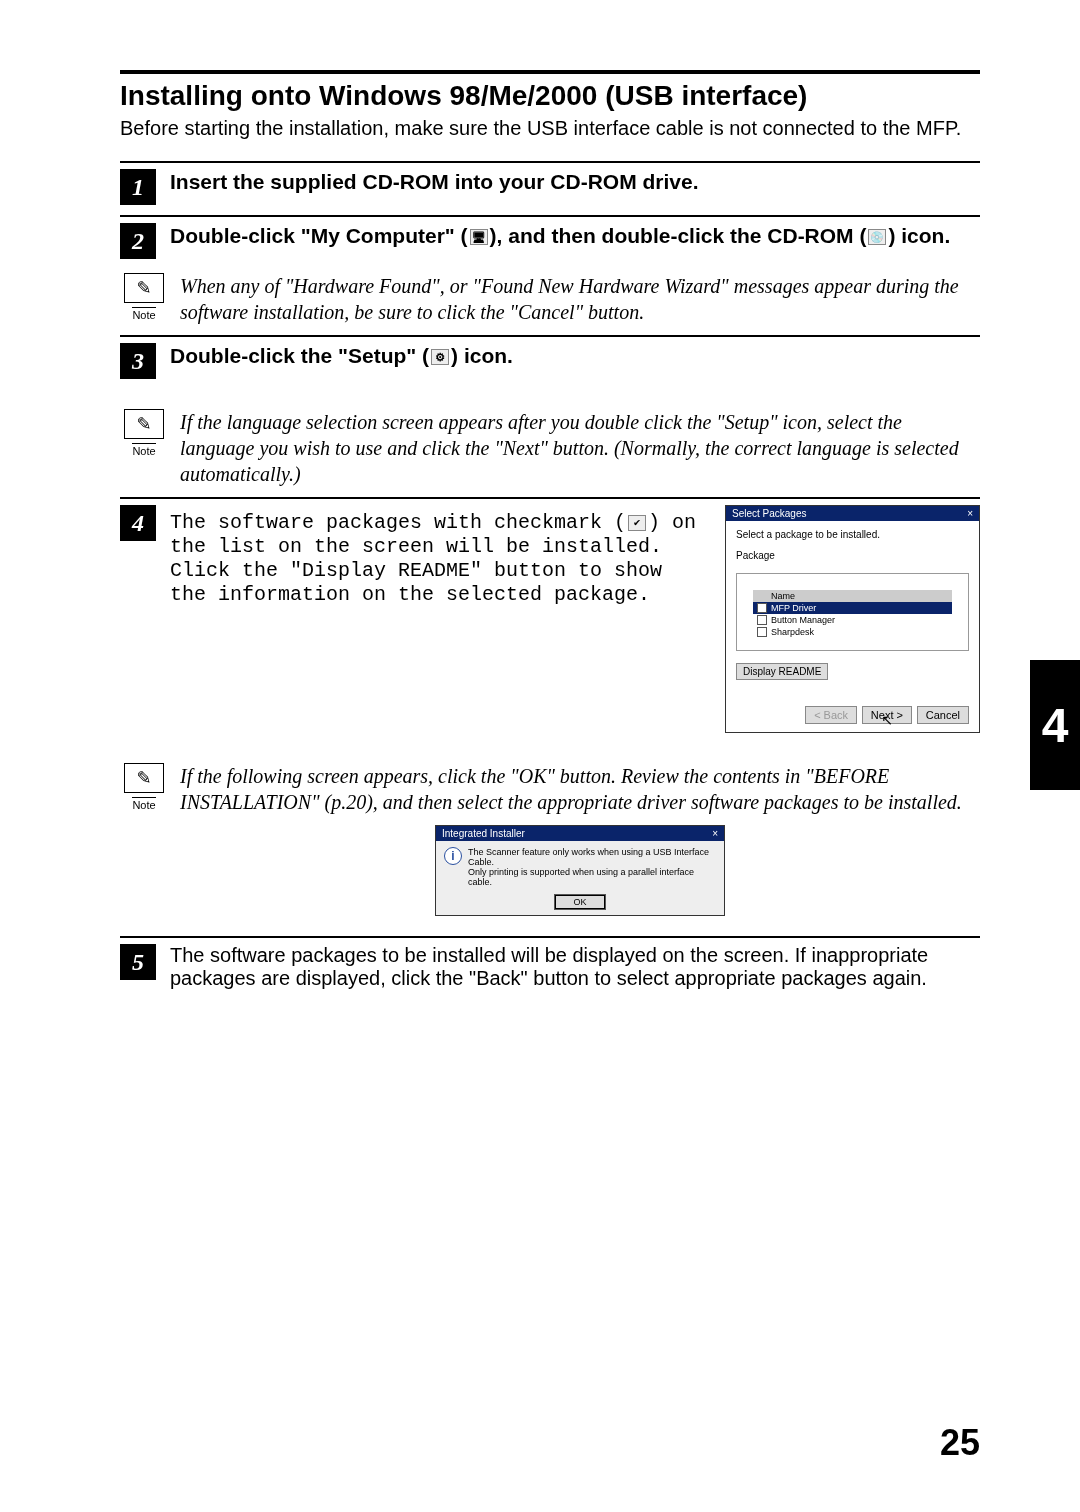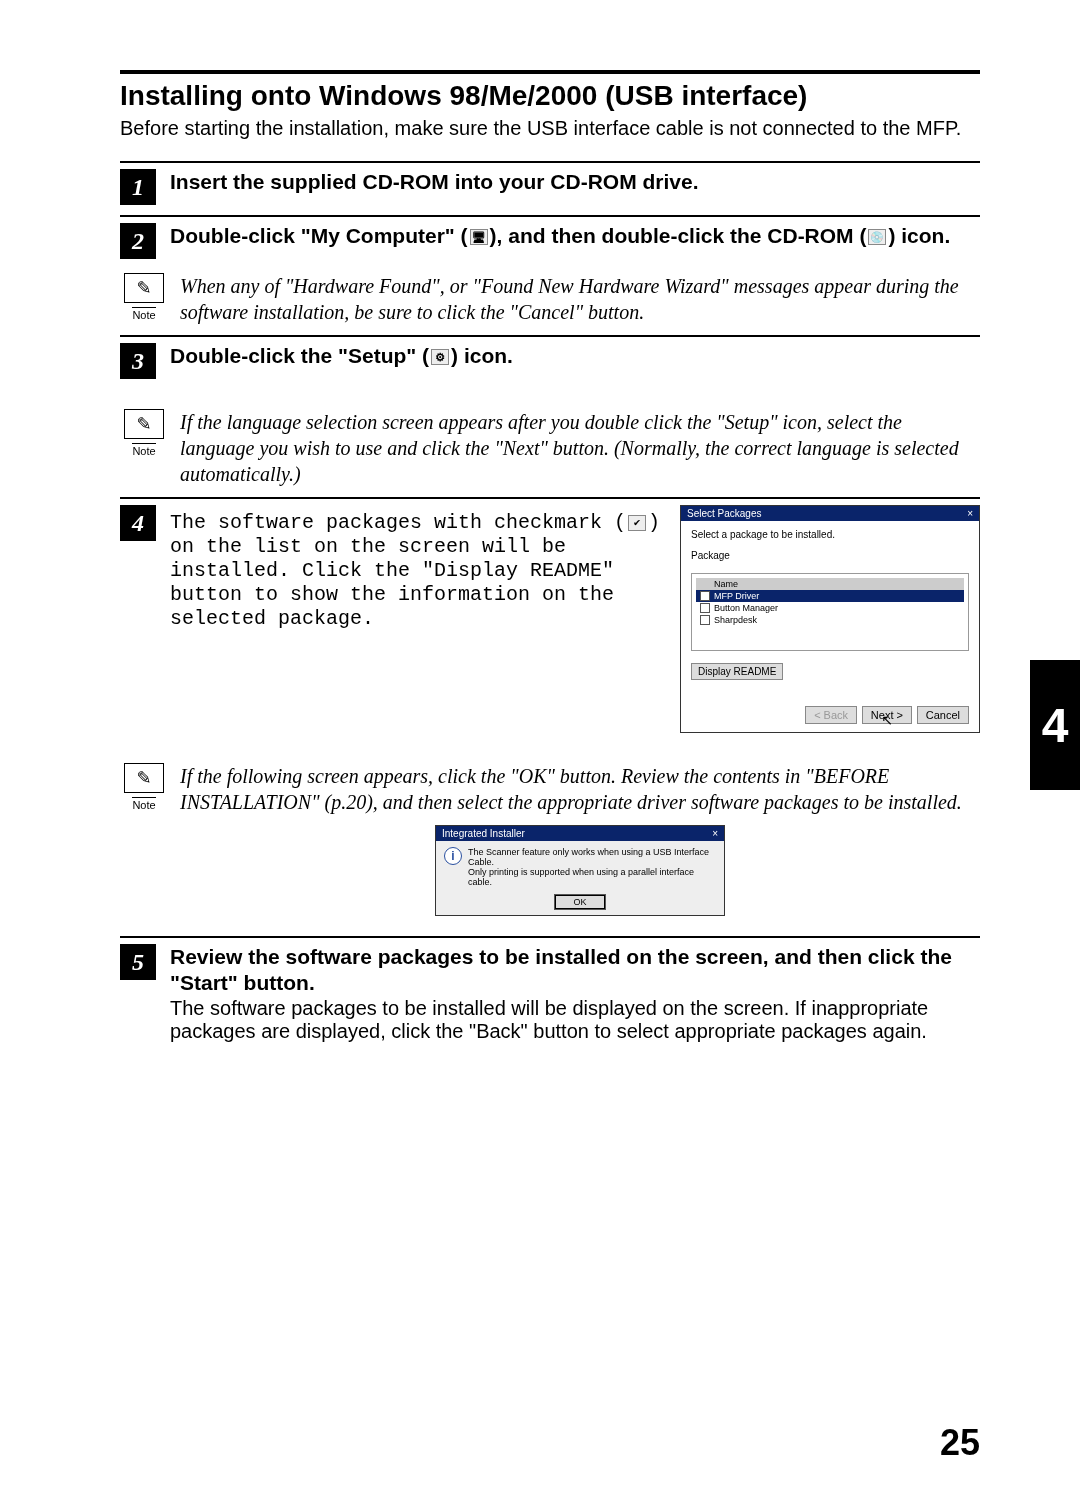--- a/index.html
+++ b/index.html
@@ -36,28 +36,28 @@
   .note-text { font-style: italic; font-size: 20px; line-height: 1.3; flex: 1; font-family: "Times New Roman", serif; }
   .inline-icon {
     display: inline-block; width: 18px; height: 16px; border: 1px solid #888;
     vertical-align: middle; background: #eee; margin: 0 2px; font-size: 11px;
     text-align: center; line-height: 14px;
   }
   .step4-row { display: flex; gap: 18px; align-items: flex-start; }
   .step4-left { flex: 1; }
   .step4-body { font-size: 20px; line-height: 1.2; margin-top: 6px; font-family: Liberation Mono, monospace; }
   .installer-shot {
-    width: 300px; border: 1px solid #333; background: #fff; font-size: 10px;
+    width: 255px; border: 1px solid #333; background: #fff; font-size: 10px;
     color: #000; position: relative;
   }
   .installer-title { background: #0a246a; color: #fff; padding: 2px 6px; font-size: 10px; display: flex; justify-content: space-between; }
   .installer-body { padding: 8px 10px; }
   .installer-sub { font-size: 10px; margin-bottom: 10px; }
   .pkg-label { font-size: 10px; margin-bottom: 12px; }
-  .pkg-box { border: 1px solid #999; height: 78px; padding: 4px; font-size: 9px; }
+  .pkg-box { border: 1px solid #999; height: 78px; padding: 16px; font-size: 9px; }
   .pkg-row { display: flex; align-items: center; padding: 1px 4px; gap: 4px; }
   .pkg-row.hdr { background: #ccc; }
   .pkg-row.sel { background: #0a246a; color: #fff; }
   .cb { width: 10px; height: 10px; border: 1px solid #555; background: #fff; display: inline-block; }
   .readme-btn { border: 1px solid #888; background: #ddd; font-size: 10px; padding: 2px 6px; margin-top: 12px; display: inline-block; }
   .btn-row { text-align: right; margin-top: 26px; }
   .win-btn { border: 1px solid #888; background: #ddd; font-size: 11px; padding: 2px 8px; margin-left: 2px; display: inline-block; min-width: 42px; text-align: center; }
   .win-btn.disabled { color: #999; }
   .cursor { position: absolute; right: 86px; bottom: 4px; font-size: 14px; }
   .msgbox {
@@ -195,19 +195,18 @@
       </div>
       <div class="msg-ok"><span class="ok-btn">OK</span></div>
     </div>
   </div>
 </div>
 
 <div class="step-rule" style="margin-top:20px;"></div>
 <div class="step">
   <div class="stepnum">5</div>
   <div style="flex:1;">
-    <div class="steptext">Review the software packages to be installed on the screen, and then click the "Start" button.</div>
     <div class="steptext-normal" style="margin-top:0;">The software packages to be installed will be displayed on the screen. If inappropriate packages are displayed, click the "Back" button to select appropriate packages again.</div>
   </div>
 </div>
 
 <div class="chapter-tab">4</div>
 <div class="pagenum">25</div>
 
 </body></html>

